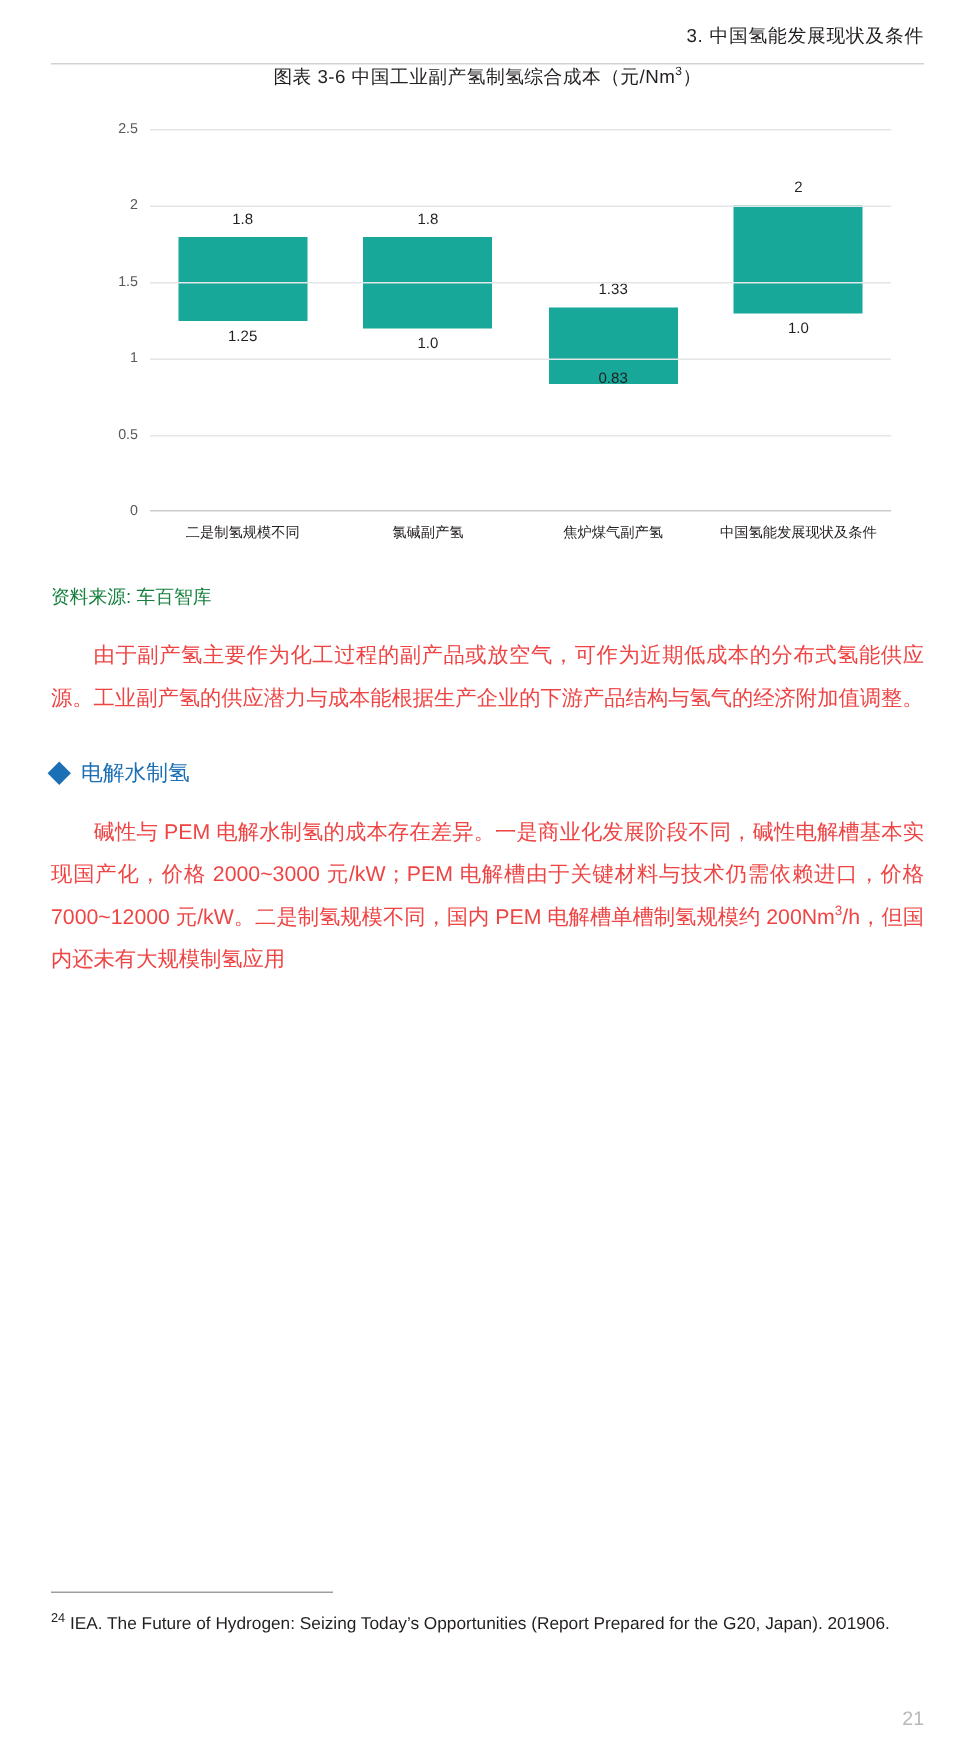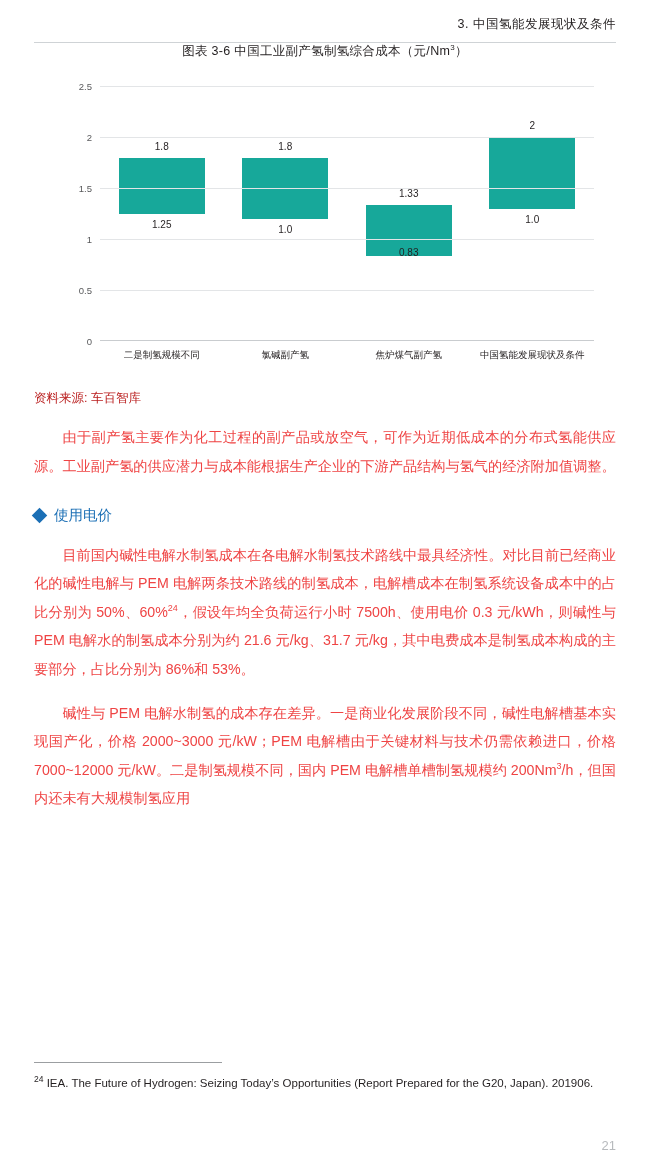--- a/index.html
+++ b/index.html
@@ -114,21 +114,21 @@
   .xlabel {
     flex: 1 1 0;
     text-align: center;
     font-size: 9.5px;
     color: #231f20;
   }
 
   .source {
     margin-top: 22px;
     font-size: 12.5px;
-    color: #b91c1c;
+    color: #15803d;
   }
 
   
   p.body {
     margin: 16px 0 0 0;
     font-size: 14.2px;
     line-height: 2.0;
     text-align: justify;
     text-justify: inter-ideograph;
     text-indent: 2em;
@@ -246,24 +246,23 @@
         </div>
     </div>
   </div>
 
   <div class="source">资料来源: 车百智库</div>
 
   <p class="body">由于副产氢主要作为化工过程的副产品或放空气，可作为近期低成本的分布式氢能供应源。工业副产氢的供应潜力与成本能根据生产企业的下游产品结构与氢气的经济附加值调整。</p>
 
   <div class="subhead">
     <span class="diamond"></span>
-    <span>使用电价</span>
-  </div>
-
-  <p class="body"><span>目前国内碱性电解水制氢成本在各电解水制氢技术路线中最具经济性。对比目前已经商业化的碱性电解与 PEM 电解两条技术路线的制氢成本，电解槽成本在制氢系统设备成本中的占比分别为 50%、60%</span><sup>24</sup><span>，假设年均全负荷运行小时 7500h、使用电价 0.3 元/kWh，则碱性与 PEM 电解水的制氢成本分别为约 21.6 元/kg、31.7 元/kg，其中电费成本是制氢成本构成的主要部分，占比分别为 86%和 53%。</span></p>
+    <span>电解水制氢</span>
+  </div>
+
 
   <p class="body"><span>碱性与 PEM 电解水制氢的成本存在差异。一是商业化发展阶段不同，碱性电解槽基本实现国产化，价格 2000~3000 元/kW；PEM 电解槽由于关键材料与技术仍需依赖进口，价格 7000~12000 元/kW。二是制氢规模不同，国内 PEM 电解槽单槽制氢规模约 200Nm</span><sup>3</sup><span>/h，但国内还未有大规模制氢应用</span></p>
 
   <div class="footnote-wrap">
     <div class="footnote-rule"></div>
     <div class="footnote"><sup>24</sup><span>  IEA. The Future of Hydrogen: Seizing Today’s Opportunities (Report Prepared for the G20, Japan). 201906.</span></div>
   </div>
 
   <div class="footer-band">
     <div class="page-number">21</div>

